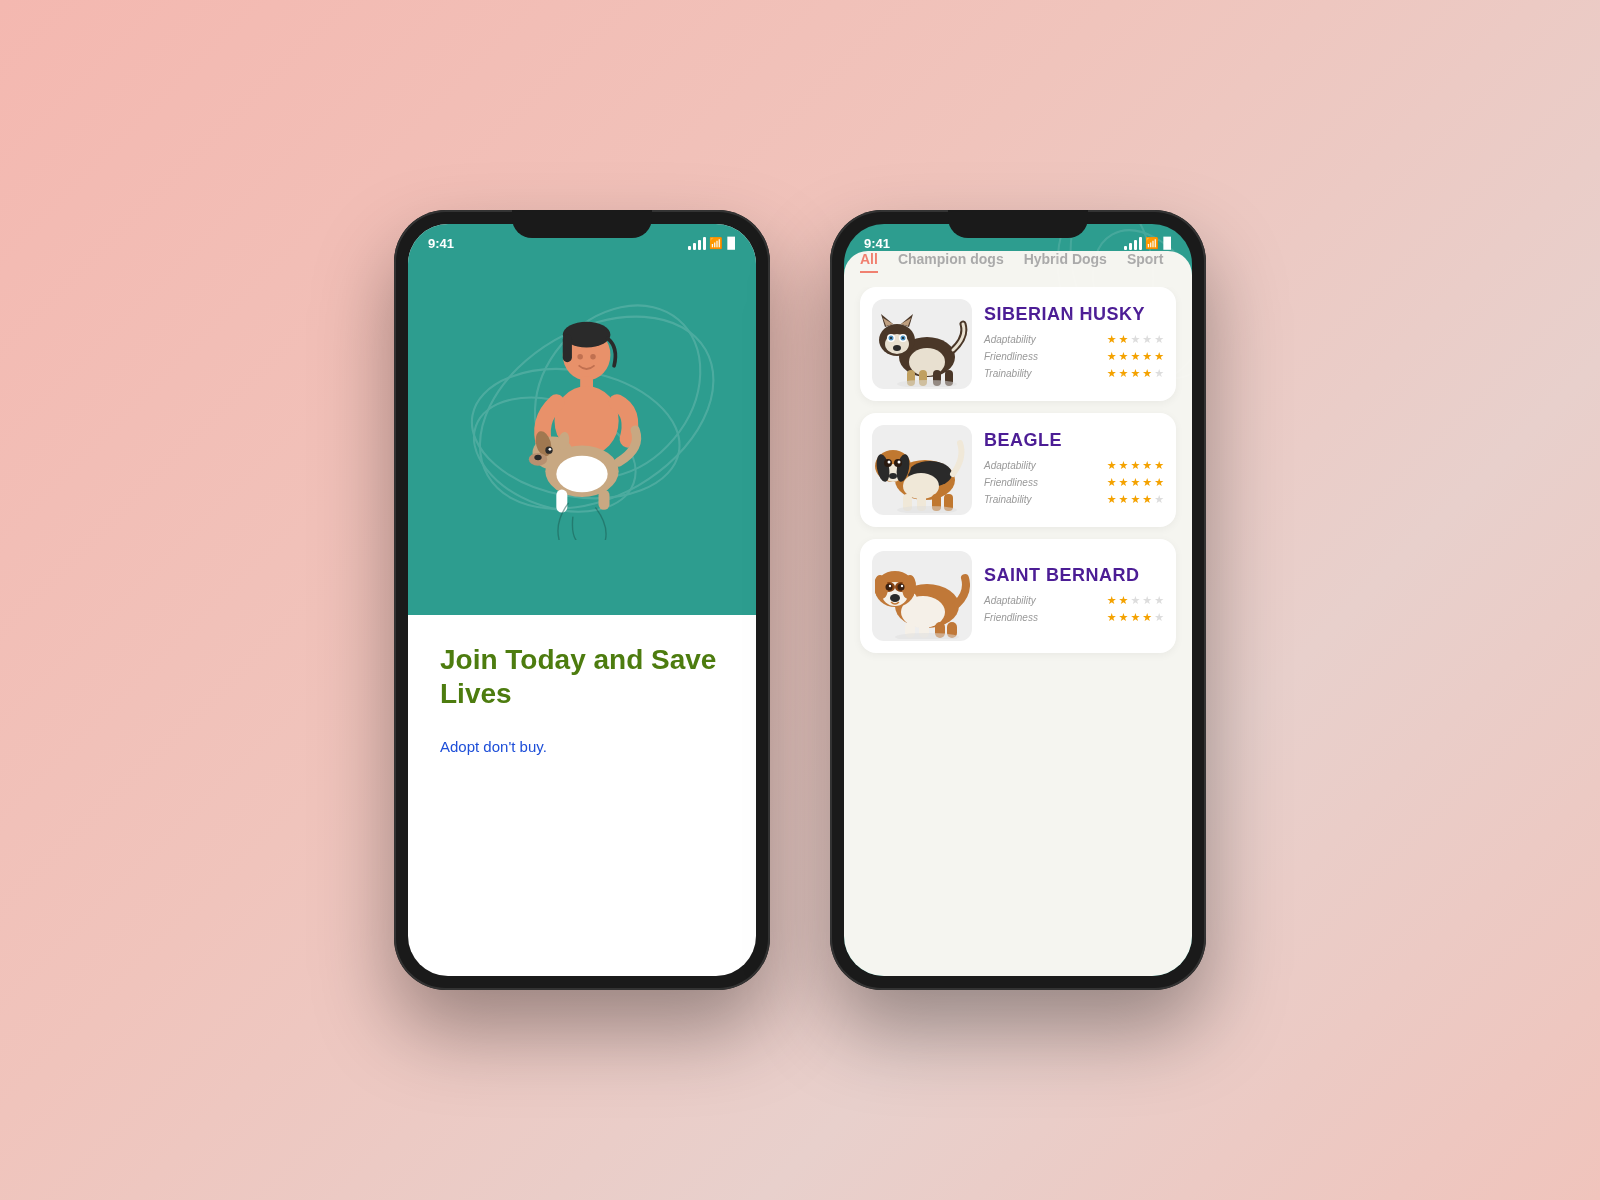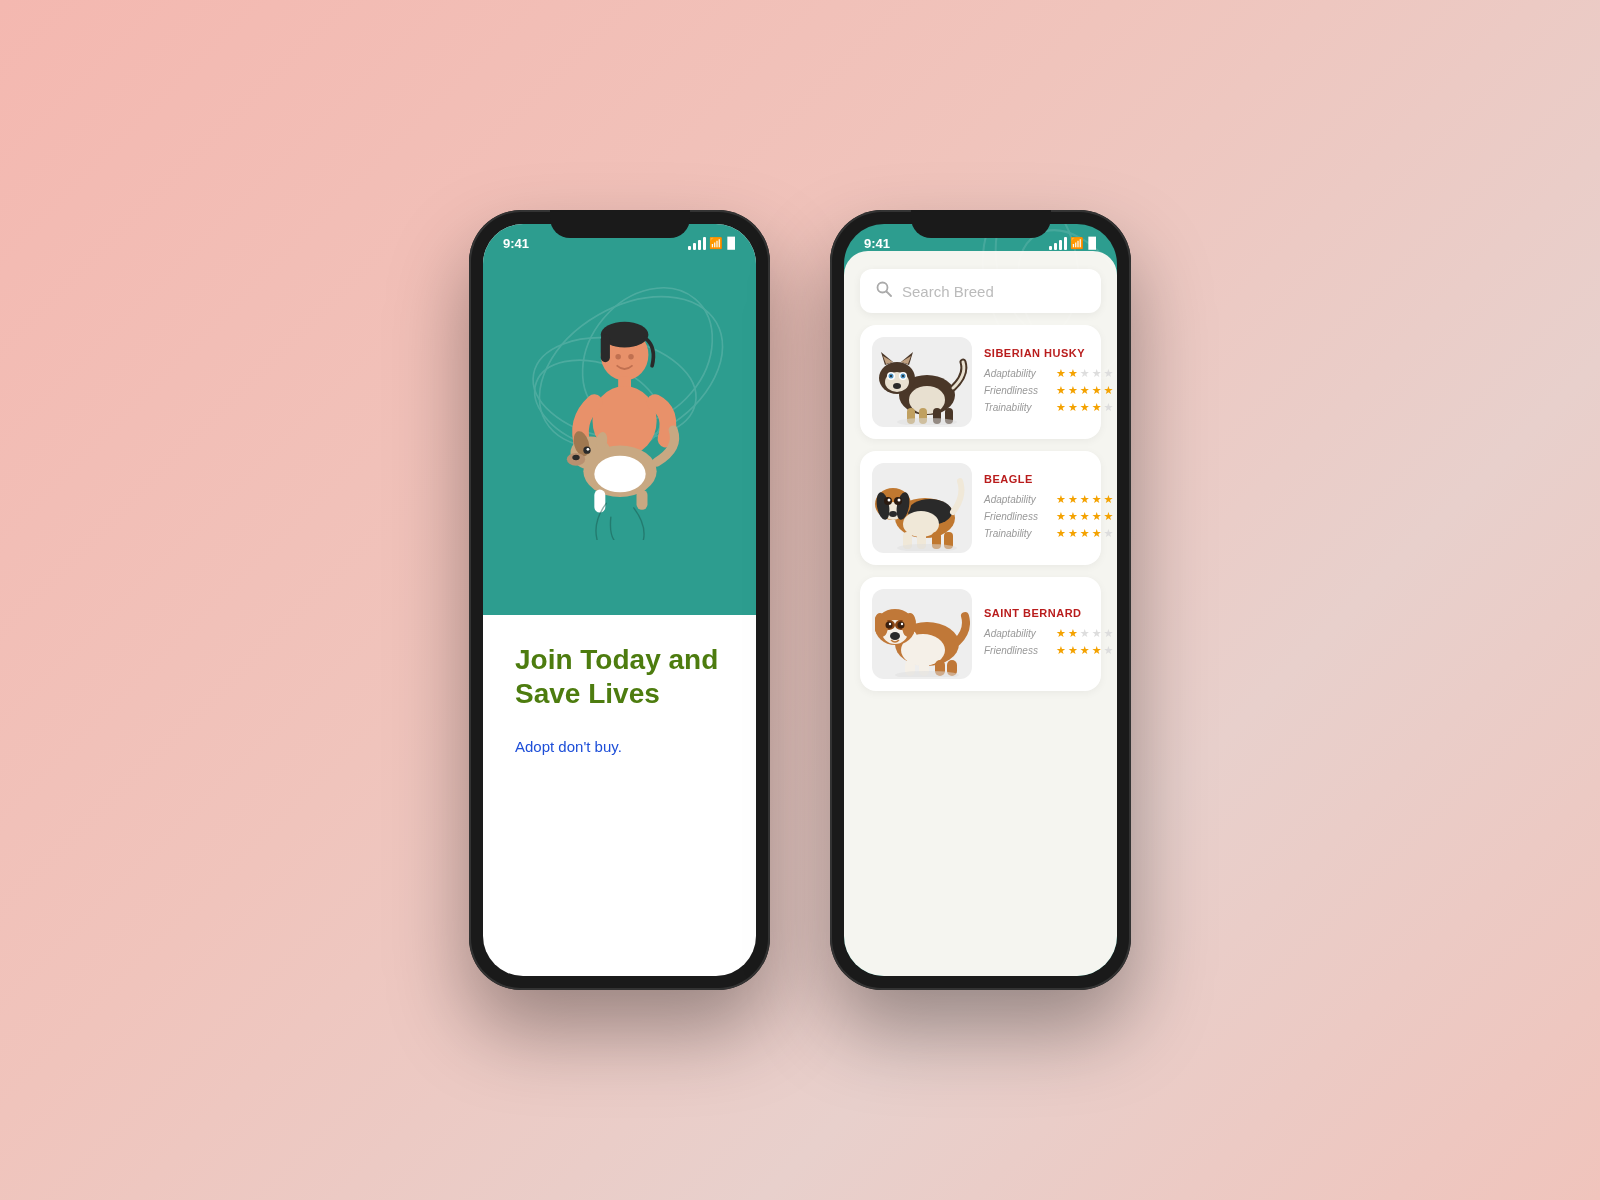--- a/index.html
+++ b/index.html
@@ -11,21 +11,21 @@
       display: flex;
       align-items: center;
       justify-content: center;
       gap: 60px;
       font-family: -apple-system, BlinkMacSystemFont, 'Segoe UI', sans-serif;
       overflow: hidden;
     }
 
     
     .phone {
-      width: 301px;
+      width: 376px;
       height: 780px;
       background: #1a1a1a;
       border-radius: 52px;
       padding: 14px;
       box-shadow: 0 40px 80px rgba(0,0,0,0.35), inset 0 0 0 2px #333;
       position: relative;
       flex-shrink: 0;
     }
 
     .phone-inner {
@@ -311,23 +311,23 @@
       align-items: center;
       justify-content: center;
       overflow: hidden;
     }
 
     .breed-info {
       flex: 1;
     }
 
     .breed-name {
-      font-size: 11px;
+      font-size: 18px;
       font-weight: 800;
-      color: #b91c1c;
+      color: #4c1d95;
       letter-spacing: 0.5px;
       margin-bottom: 8px;
     }
 
     .trait-row {
       display: flex;
       align-items: center;
       justify-content: space-between;
       margin-bottom: 4px;
     }
@@ -464,30 +464,27 @@
             <div class="signal-bar" style="height:13px"></div>
           </div>
           <span class="wifi-icon">📶</span>
           <span class="battery-icon">▉</span>
         </div>
       </div>
 
 
       <div class="phone2-content">
 
-        <div class="search-bar">
-          <span style="color:#aaa; font-size:16px;">
-            <svg width="16" height="16" viewBox="0 0 16 16" xmlns="http://www.w3.org/2000/svg">
-              <circle cx="6.5" cy="6.5" r="5" stroke="#aaa" stroke-width="1.8" fill="none"></circle>
-              <line x1="10.5" y1="10.5" x2="15" y2="15" stroke="#aaa" stroke-width="1.8" stroke-linecap="round"></line>
-            </svg>
-          </span>
-          <span class="search-placeholder">Search Breed</span>
+
+        <div class="filter-tabs">
+          <span class="filter-tab active">All</span>
+          <span class="filter-tab">Champion dogs</span>
+          <span class="filter-tab">Hybrid Dogs</span>
+          <span class="filter-tab">Sport</span>
         </div>
-
 
         <div class="breed-list">
 
           <div class="breed-card">
             <div class="breed-img-placeholder">
               <svg width="95" height="85" viewBox="0 0 95 85" xmlns="http://www.w3.org/2000/svg">
 
                 <ellipse cx="52" cy="55" rx="28" ry="20" fill="#4a3728"></ellipse>
 
                 <ellipse cx="52" cy="60" rx="18" ry="14" fill="#e8e0d0"></ellipse>

